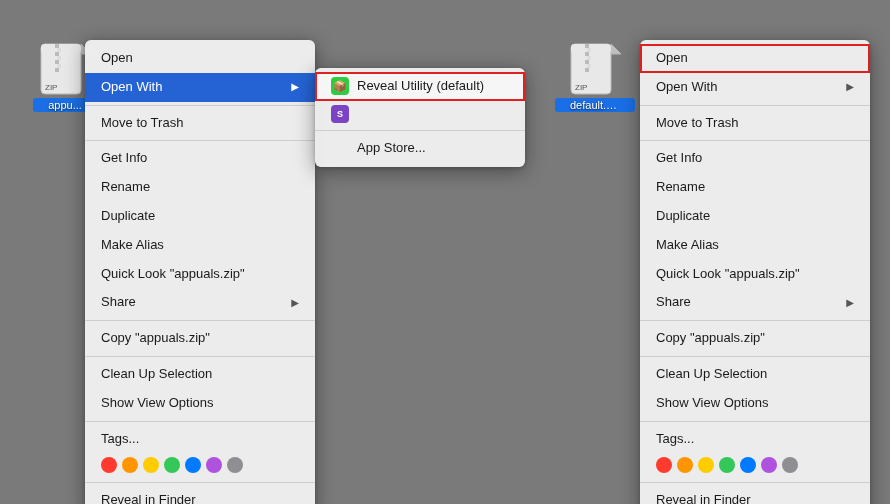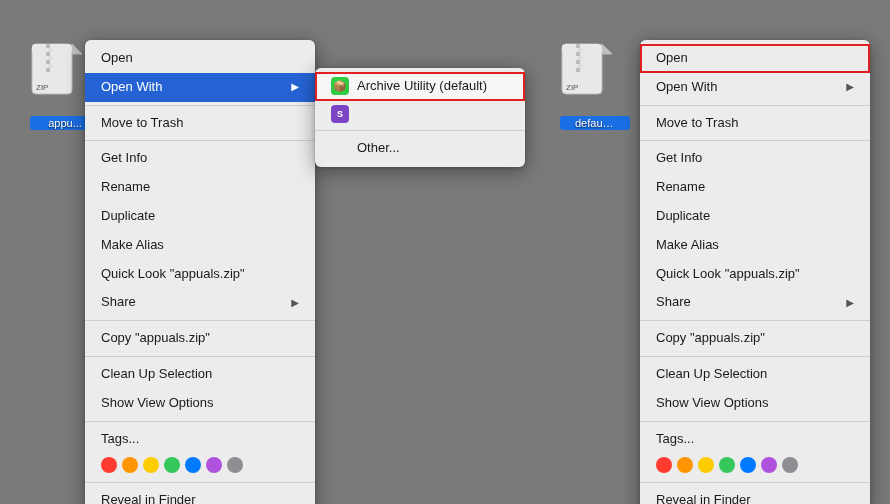--- a/index.html
+++ b/index.html
@@ -17,31 +17,32 @@
       width: 100%;
       height: 100%;
       position: relative;
     }
 
     
     .file-icon {
       position: absolute;
       display: flex;
       flex-direction: column;
+      align-items: center;
       width: 70px;
     }
 
     .file-icon-label {
       font-size: 11px;
       color: white;
       text-shadow: 0 1px 2px rgba(0,0,0,0.8);
       background: #1a6fe6;
       padding: 1px 15px;
       border-radius: 3px;
-      margin-top: 18px;
+      margin-top: 0;
       text-align: center;
       max-width: 80px;
       white-space: nowrap;
       overflow: hidden;
       text-overflow: ellipsis;
     }
 
     
     .zip-icon {
       width: 52px;
@@ -210,29 +211,29 @@
       <div class="menu-separator"></div>
       <div class="menu-item">Reveal in Finder</div>
     </div>
 
     <div class="submenu" style="position:absolute; left: 285px; top: 28px; z-index:20; min-width: 210px;">
 
       <div class="submenu-item highlighted-outline">
         <div style="width:18px; height:18px; background:#2ecc40; border-radius:4px; display:flex; align-items:center; justify-content:center;">
           <span style="font-size:11px;">📦</span>
         </div>
-        <span>Archive Utility (default)</span>
+        <span>Reveal Utility (default)</span>
       </div>
       <div class="submenu-item">
         <div style="width:18px; height:18px; background:#7b44c4; border-radius:4px; display:flex; align-items:center; justify-content:center; color:white; font-size:9px; font-weight:bold;">S</div>
       </div>
       <div class="menu-separator"></div>
       <div class="submenu-item">
         <span style="width:18px;"></span>
-        <span>Other...</span>
+        <span>App Store...</span>
       </div>
     </div>
   </div>
 
   <div id="right-area">
 
     <div class="file-icon" style="position:absolute; left:0; top:0; z-index:1;">
       <svg class="zip-icon" viewBox="0 0 52 58">
         <rect x="2" y="4" width="40" height="50" rx="4" fill="#e8e8e8" stroke="#bbb" stroke-width="1"></rect>
         <polygon points="42,4 52,14 42,14" fill="#c0c0c0"></polygon>

